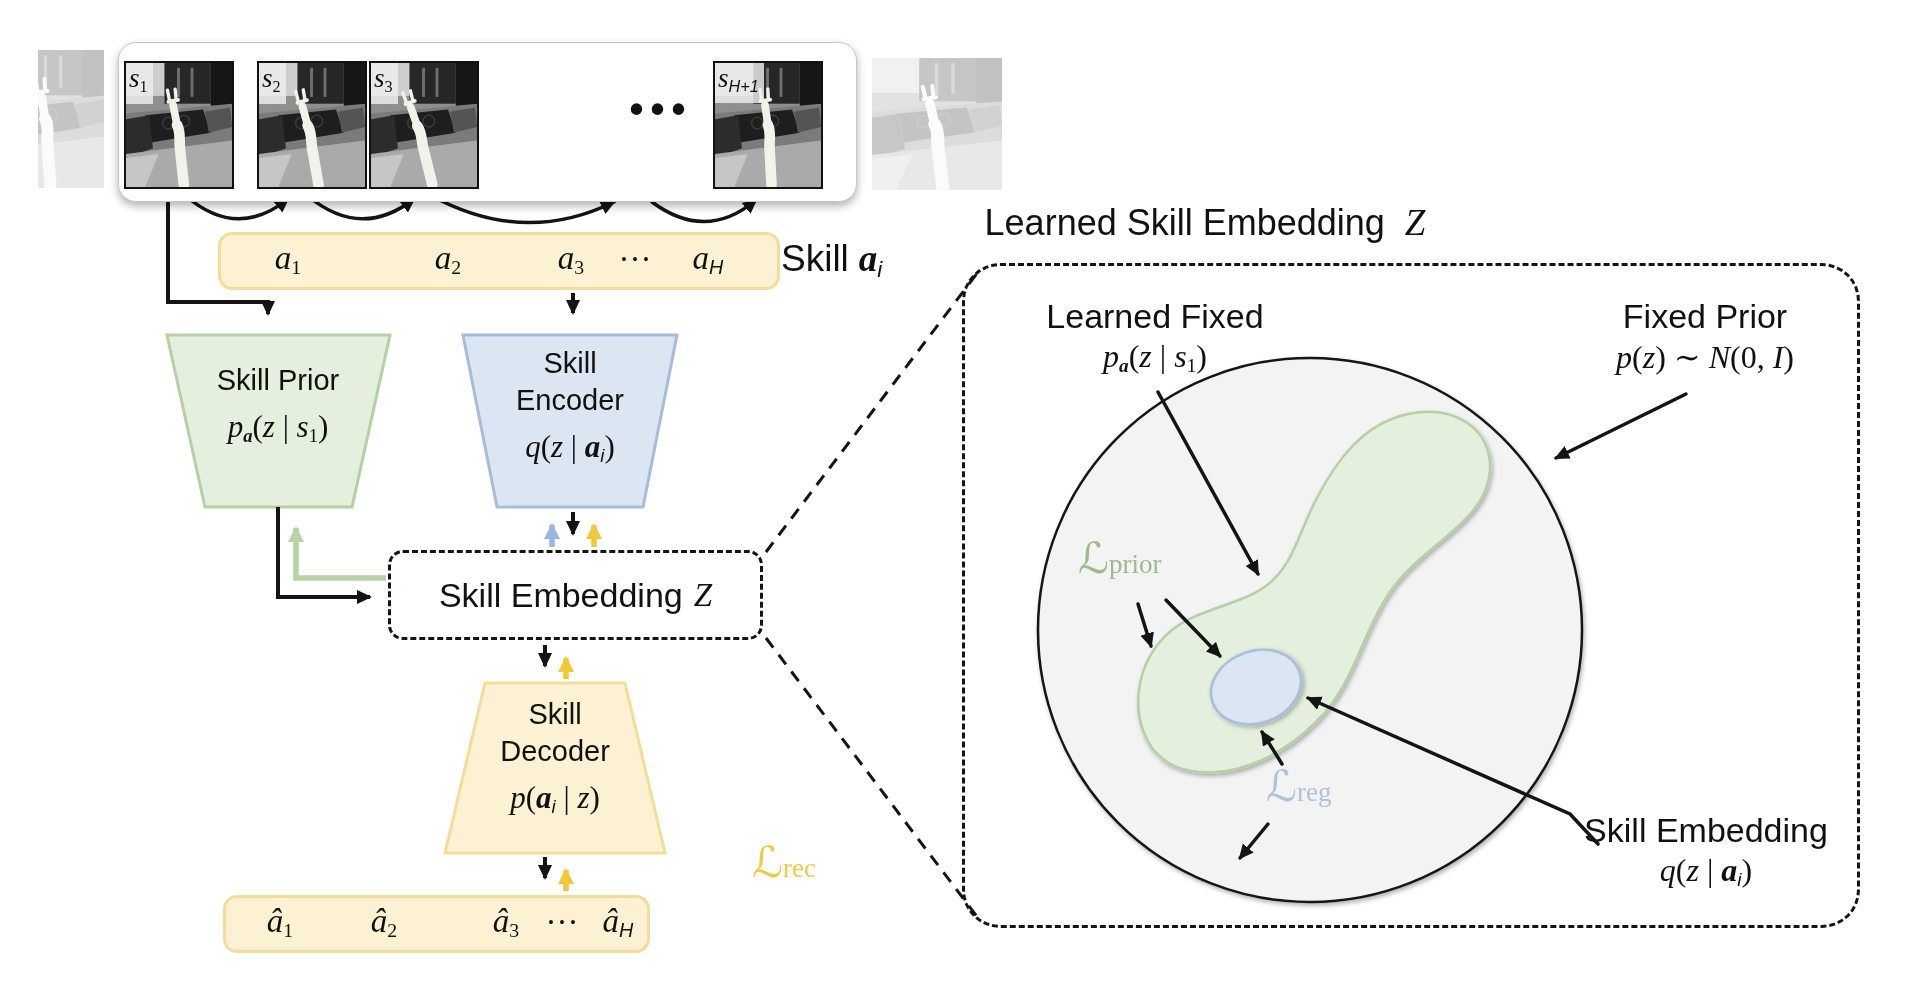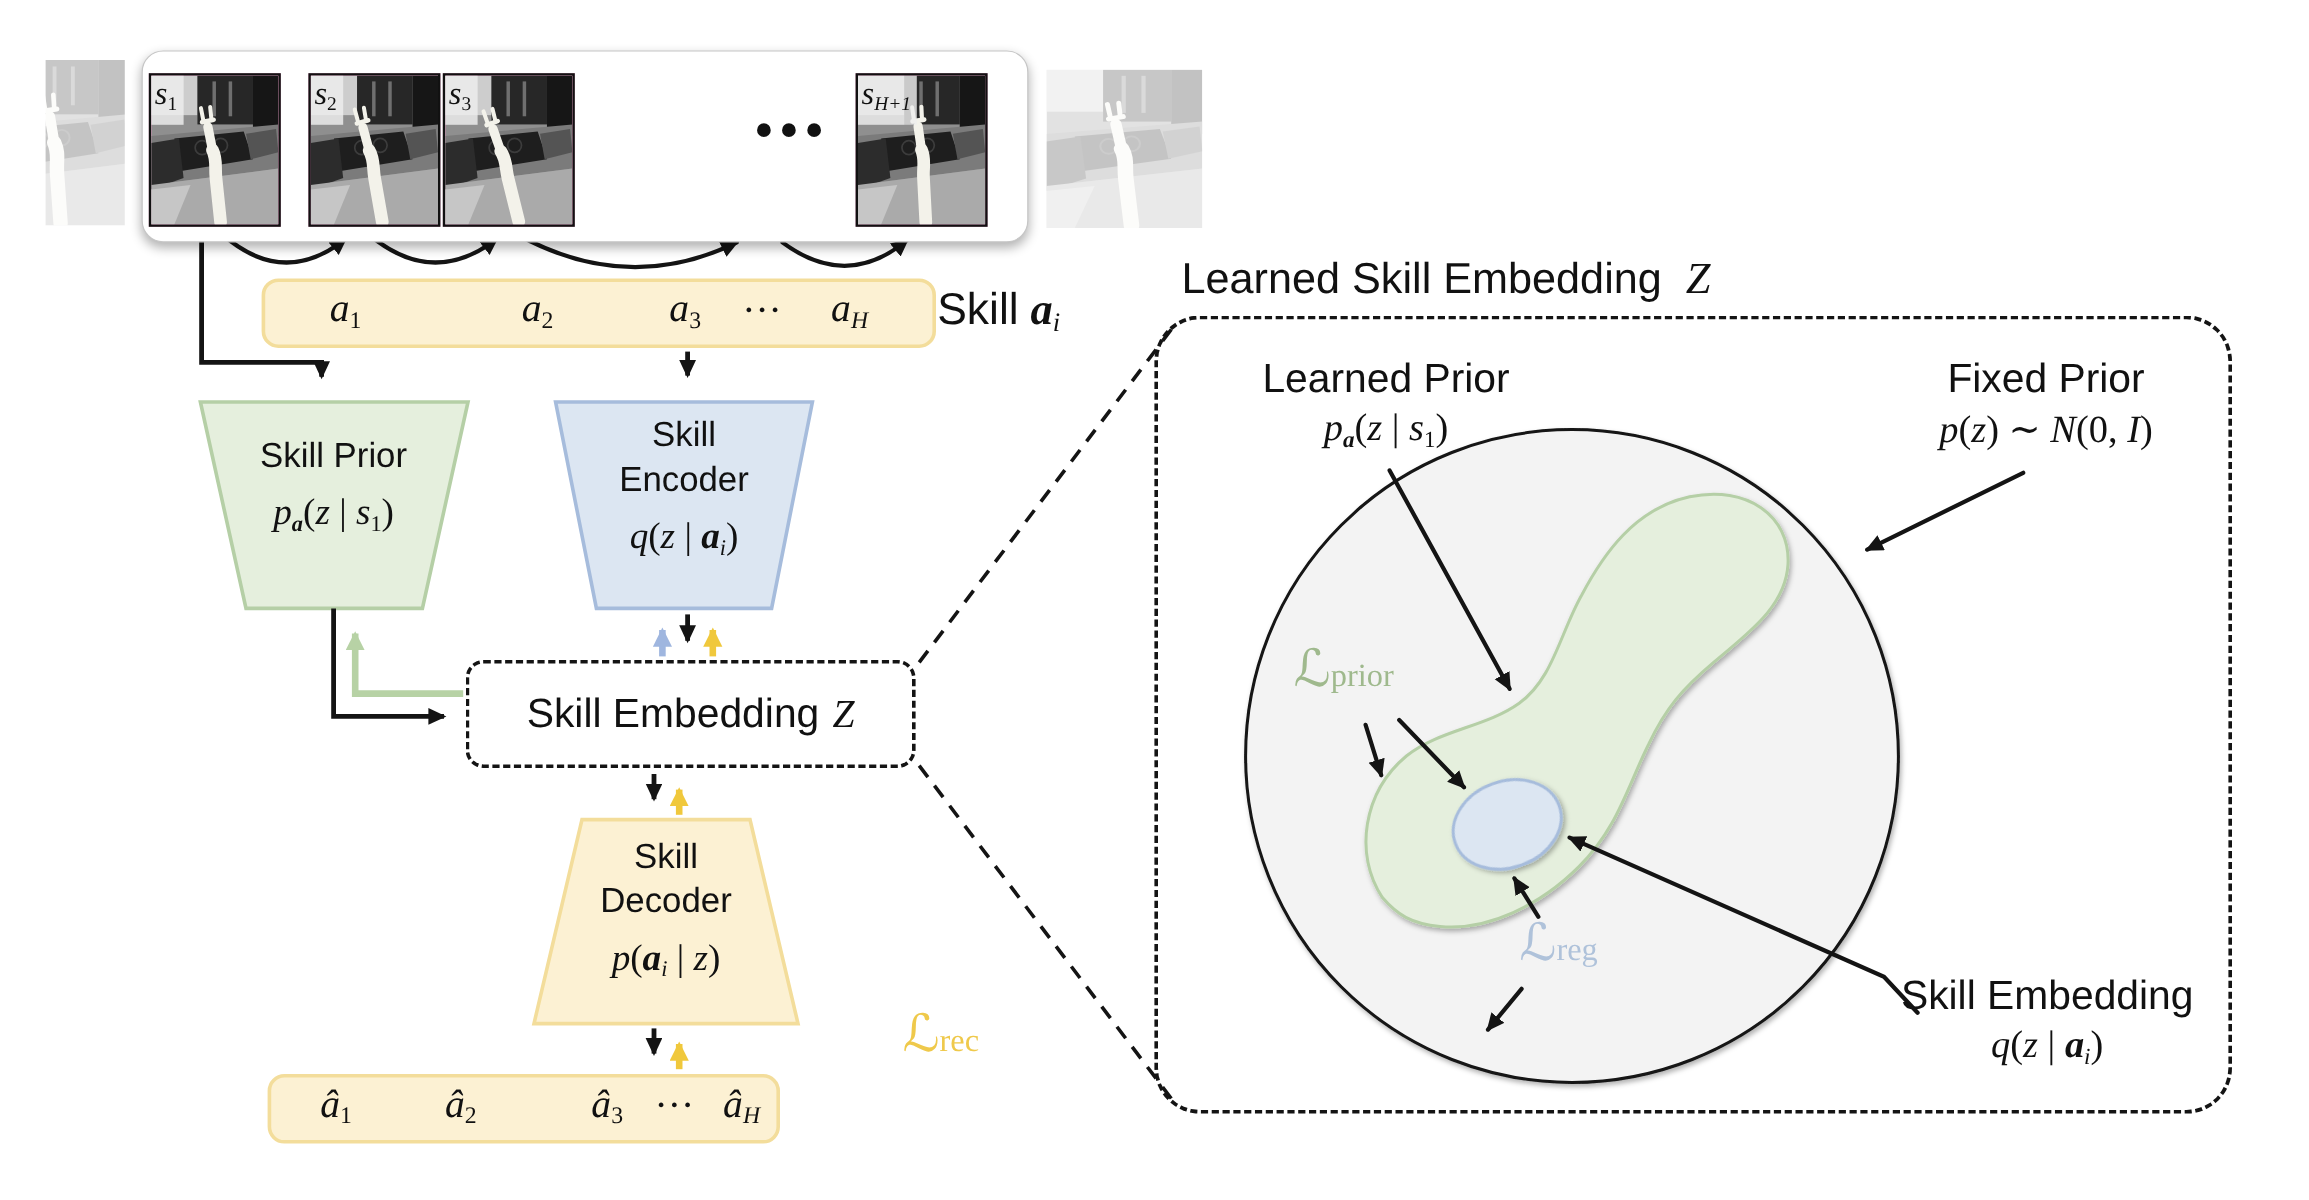--- a/index.html
+++ b/index.html
@@ -9,21 +9,21 @@
   .ov{position:absolute;z-index:2;}
 
   
   .tk{white-space:pre;}
   .tk-it{font-family:"Liberation Serif","DejaVu Serif",serif;font-style:italic;}
   .tk-bi{font-family:"Liberation Serif","DejaVu Serif",serif;font-style:italic;font-weight:bold;}
   .tk-up{font-family:"Liberation Serif","DejaVu Serif","DejaVu Sans",serif;}
   .tk-cal{font-family:"Liberation Serif","DejaVu Serif",serif;font-style:italic;}
   .tk-scr{font-family:"DejaVu Sans",sans-serif;font-style:italic;}
   .tk-sub{font-family:"Liberation Serif","DejaVu Serif",serif;font-size:.6em;vertical-align:-0.28em;}
-  .tk-subi{font-family:Liberation Serif, serif;font-style:italic;font-size:.6em;vertical-align:-0.28em;}
+  .tk-subi{font-family:Liberation Sans, sans-serif;font-style:italic;font-size:.6em;vertical-align:-0.28em;}
   .tk-subbi{font-family:"Liberation Serif","DejaVu Serif",serif;font-style:italic;font-weight:bold;font-size:.6em;vertical-align:-0.28em;}
 
   
   .strip{left:118px;top:42px;width:737px;height:158px;background:#fff;border:1px solid #c6c6c6;
          border-radius:18px;box-shadow:0 4px 9px rgba(0,0,0,.30);}
   .frame{position:absolute;top:18px;width:110px;height:128px;border:2px solid #111;box-sizing:border-box;
          overflow:hidden;background:#f9a8d4;}
   .frame svg{position:absolute;left:0;top:0;width:100%;height:100%;}
   .frame-label{position:absolute;left:0;top:0;z-index:3;background:rgba(238,238,238,.82);
                padding:0 5px 2px 3px;font-size:27px;line-height:30px;}
@@ -52,21 +52,21 @@
   .panel-box{left:962px;top:263px;width:898px;height:665px;border:3.5px dashed #141414;border-radius:38px;box-sizing:border-box;}
 
   .loss{display:flex;align-items:baseline;}
   .loss .l{font-size:43px;line-height:40px;}
   .loss .s{font-size:27px;font-family:"Liberation Serif",serif;text-align:right;}
   #loss-rec .l,#loss-rec .s{color:var(--loss-rec);}
   #loss-prior .l,#loss-prior .s{color:var(--loss-prior);}
   #loss-reg .l,#loss-reg .s{color:var(--loss-reg);}
 
   .panel-title{left:950px;top:201px;width:510px;text-align:center;font-size:36px;display:flex;
-               justify-content:center;align-items:baseline;gap:20px;margin-top:10px;}
+               justify-content:center;align-items:baseline;gap:20px;}
   .panel-title .f{font-size:37px;}
   .annot{display:flex;flex-direction:column;align-items:center;text-align:center;}
   .annot .a-label{font-size:34px;line-height:40px;color:#111;}
   .annot .a-formula{font-size:32px;margin-top:2px;}
 </style>
 </head>
 <body>
 
 <div id="canvas">
 
@@ -352,21 +352,21 @@
     <span class="s">rec</span>
   </div>
 
   <div class="ov panel-title">
     <span>Learned Skill Embedding</span>
     <span class="f"><span class="tk tk-cal">Z</span></span>
   </div>
   <div class="ov panel-box"></div>
 
   <div class="ov annot" style="left:1005px;top:296px;width:300px;">
-    <div class="a-label">Learned Prior</div>
+    <div class="a-label">Learned Fixed</div>
     <div class="a-formula"><span class="tk tk-it">p</span><span class="tk tk-subbi">a</span><span class="tk tk-up">(</span><span class="tk tk-it">z</span><span class="tk tk-up"> | </span><span class="tk tk-it">s</span><span class="tk tk-sub">1</span><span class="tk tk-up">)</span></div>
   </div>
 
   <div class="ov annot" style="left:1560px;top:296px;width:290px;">
     <div class="a-label">Fixed Prior</div>
     <div class="a-formula"><span class="tk tk-it">p</span><span class="tk tk-up">(</span><span class="tk tk-it">z</span><span class="tk tk-up">) </span><span class="tk tk-up">∼ </span><span class="tk tk-cal">N</span><span class="tk tk-up">(0, </span><span class="tk tk-it">I</span><span class="tk tk-up">)</span></div>
   </div>
 
   <div class="ov loss" id="loss-prior" style="left:1078px;top:538px;">
     <span class="l tk-scr">ℒ</span>

